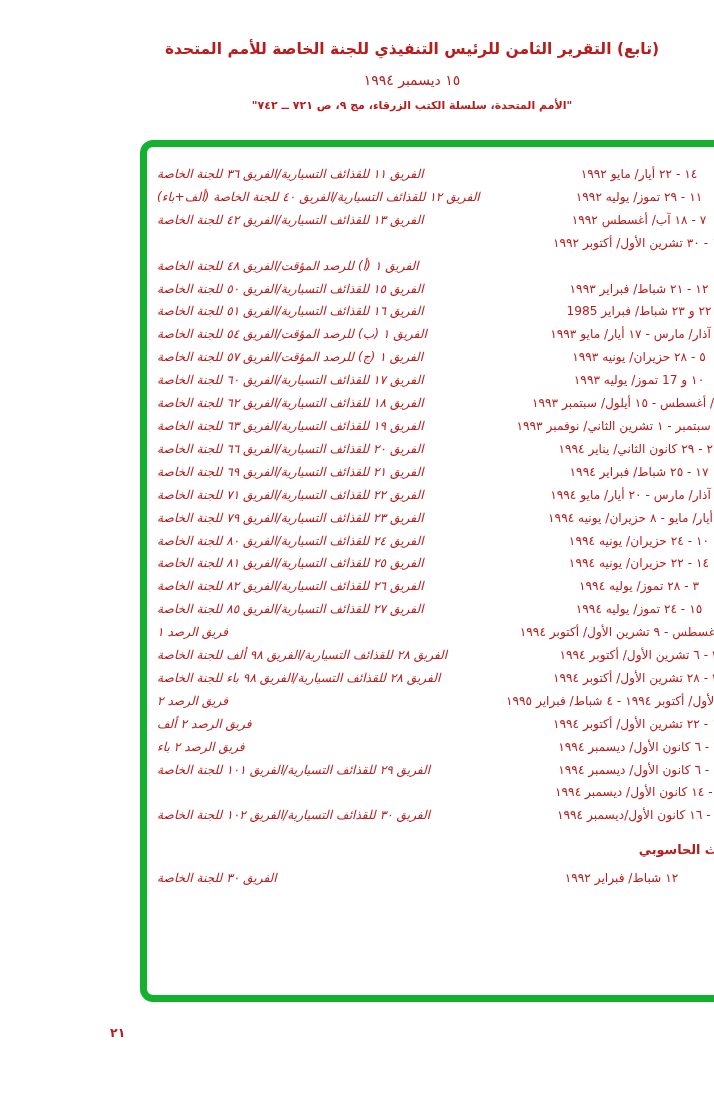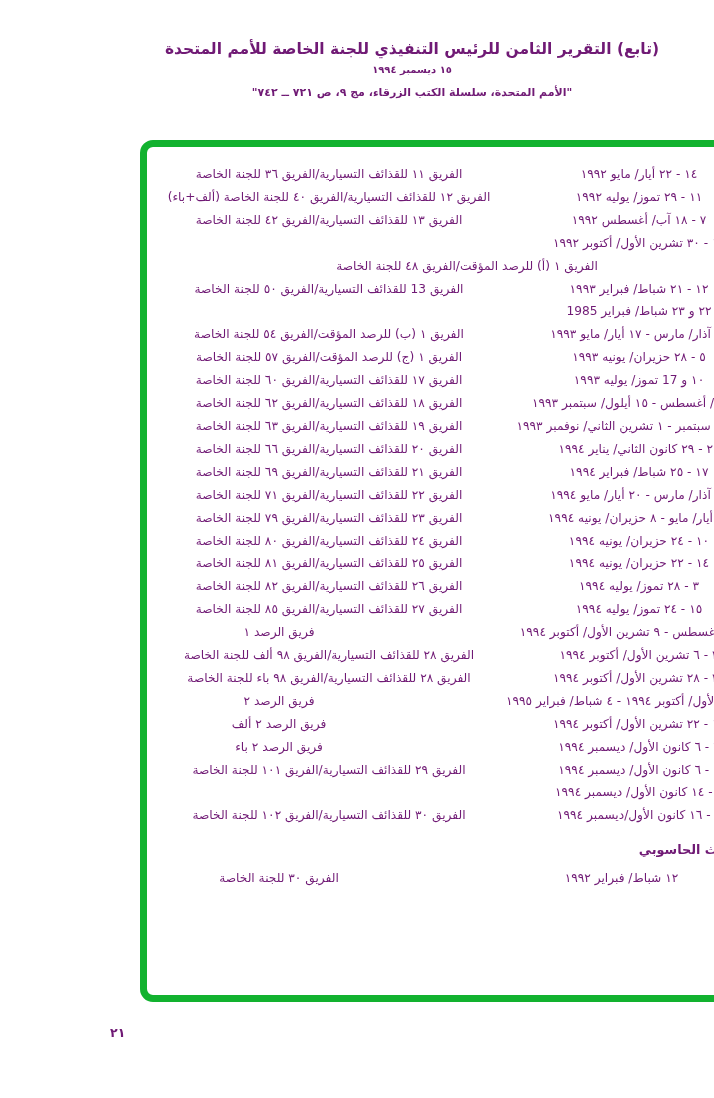--- a/index.html
+++ b/index.html
@@ -6,38 +6,38 @@
     margin: 0;
     padding: 0;
     background: #ffffff;
     font-family: "DejaVu Sans", sans-serif;
   }
   .page {
     position: relative;
     width: 604px;
     height: 1098px;
     background: #ffffff;
-    color: #701a75;
+    color: #b91c1c;
     overflow: hidden;
     direction: rtl;
   }
   
   .hdr {
     text-align: center;
   }
   .hdr-title {
     padding-top: 40px;
     font-size: 15.5px;
     font-weight: bold;
     letter-spacing: 0;
   }
   .hdr-date {
-    margin-top: 6px;
-    font-size: 10px;
-    font-weight: bold;
+    margin-top: 14px;
+    font-size: 14px;
+    font-weight: normal;
   }
   .hdr-source {
     margin-top: 11px;
     font-size: 11px;
     font-weight: bold;
   }
   
   .green-box {
     position: absolute;
     left: 30px;
@@ -55,21 +55,22 @@
     line-height: 22.9px;
     white-space: nowrap;
     font-size: 12.2px;
   }
   .date-cell {
     flex: 0 0 276px;
     text-align: center;
   }
   .team-cell {
     flex: 1 1 auto;
-    text-align: center;
+    text-align: left;
+    font-style: italic;
   }
   .team-cell.team-short {
     padding-right: 100px;
   }
   
   .section {
     padding-right: 35px;
     margin-top: 12px;
   }
   .section-title {
@@ -118,24 +119,25 @@
           <div class="team-cell">الفريق ١٣ للقذائف التسيارية/الفريق ٤٢ للجنة الخاصة</div>
         </div>
         <div class="row">
           <div class="date-cell">١٦ - ٣٠ تشرين الأول/ أكتوبر ١٩٩٢</div>
         </div>
         <div class="row">
           <div class="team-cell">الفريق ١ (أ) للرصد المؤقت/الفريق ٤٨ للجنة الخاصة</div>
         </div>
         <div class="row">
           <div class="date-cell">١٢ - ٢١ شباط/ فبراير ١٩٩٣</div>
-          <div class="team-cell">الفريق 13 للقذائف التسيارية/الفريق ٥٠ للجنة الخاصة</div>
+          <div class="team-cell">الفريق ١٥ للقذائف التسيارية/الفريق ٥٠ للجنة الخاصة</div>
         </div>
         <div class="row">
           <div class="date-cell">٢٢ و ٢٣ شباط/ فبراير 1985</div>
+          <div class="team-cell">الفريق ١٦ للقذائف التسيارية/الفريق ٥١ للجنة الخاصة</div>
         </div>
         <div class="row">
           <div class="date-cell">٢٧ آذار/ مارس - ١٧ أيار/ مايو ١٩٩٣</div>
           <div class="team-cell">الفريق ١ (ب) للرصد المؤقت/الفريق ٥٤ للجنة الخاصة</div>
         </div>
         <div class="row">
           <div class="date-cell">٥ - ٢٨ حزيران/ يونيه ١٩٩٣</div>
           <div class="team-cell">الفريق ١ (ج) للرصد المؤقت/الفريق ٥٧ للجنة الخاصة</div>
         </div>
         <div class="row">

